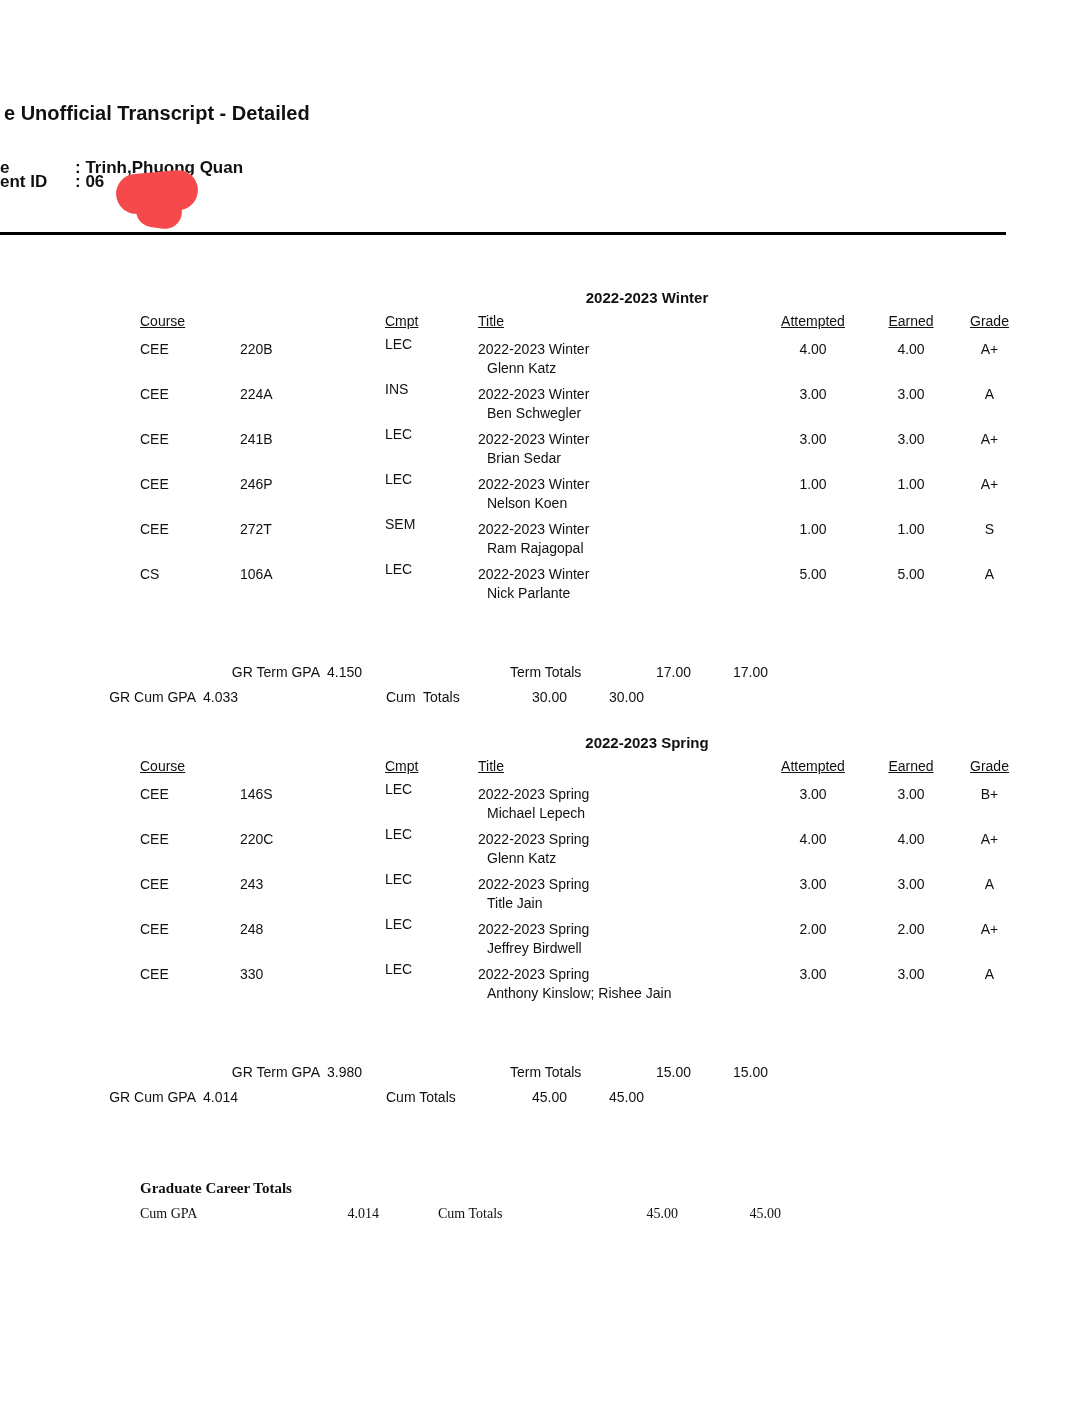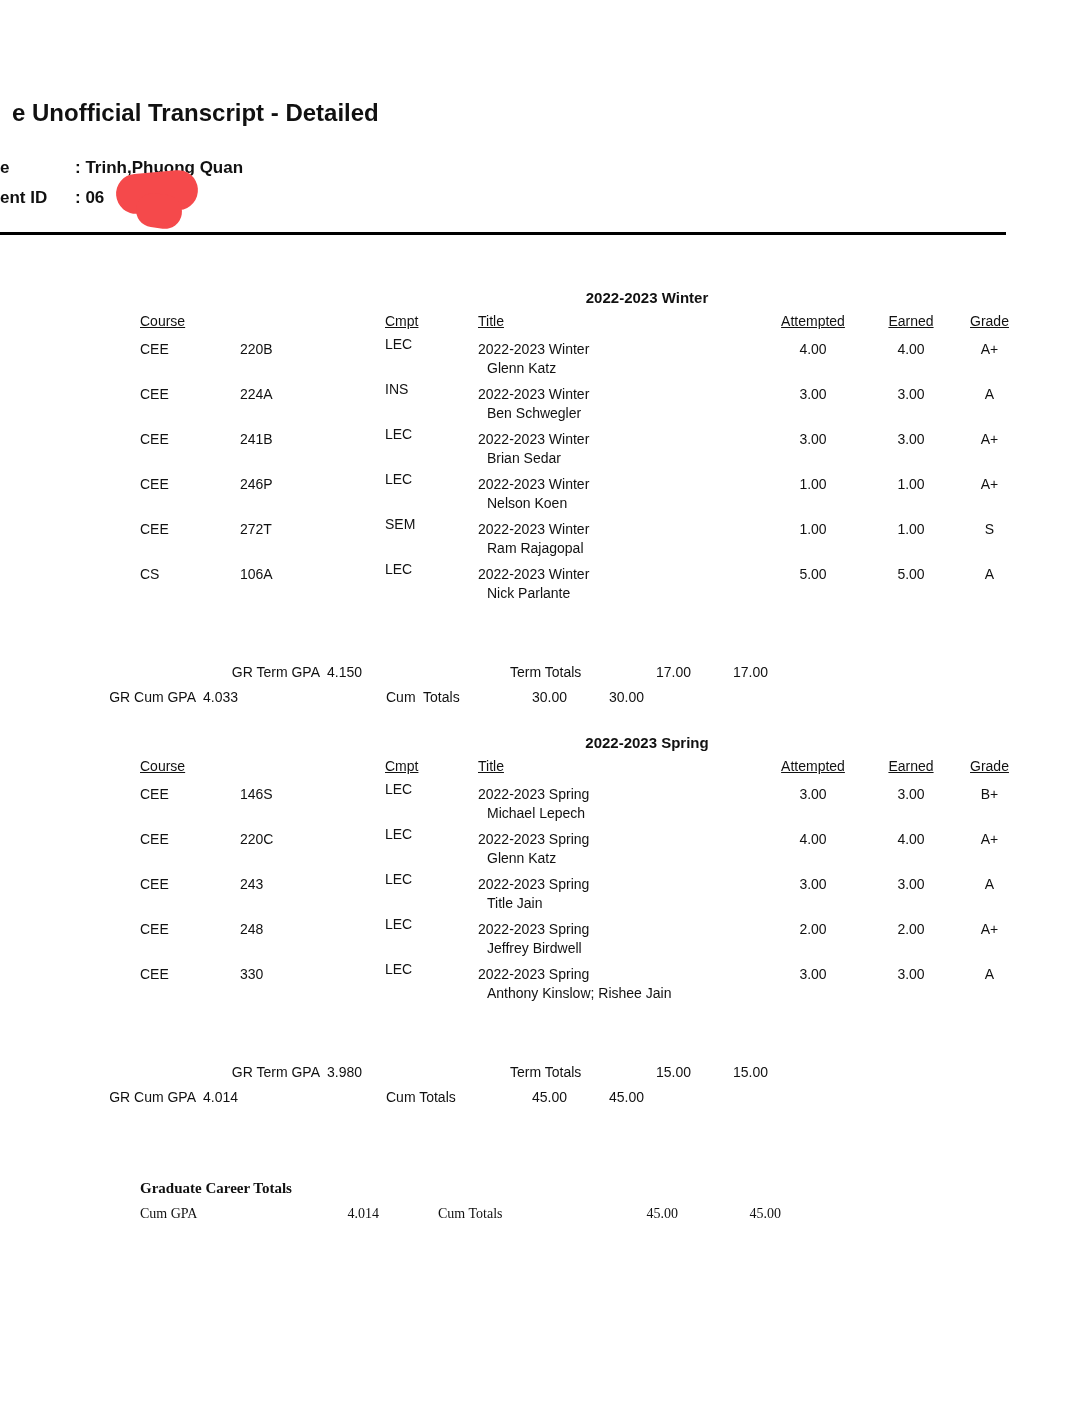--- a/index.html
+++ b/index.html
@@ -12,27 +12,27 @@
     color: #111111;
     font-family: "Liberation Sans", sans-serif;
     font-size: 14px;
     line-height: 19px;
     overflow: hidden;
   }
 
   
   .header-block { position: relative; height: 288px; }
   .doc-title {
-    position: absolute; left: 12px; top: 100px;
-    font-size: 24px; font-weight: bold; line-height: 26px; white-space: nowrap;
+    position: absolute; left: 4px; top: 100px;
+    font-size: 20px; font-weight: bold; line-height: 26px; white-space: nowrap;
   }
   .meta-row { position: absolute; left: 0; width: 500px; height: 20px;
     font-size: 17px; font-weight: bold; line-height: 20px; }
   .meta-row.name { top: 158px; }
-  .meta-row.sid  { top: 188px; }
+  .meta-row.sid  { top: 172px; }
   .meta-label { position: absolute; left: 0; top: 0; white-space: pre; }
   .meta-value { position: absolute; left: 75px; top: 0; white-space: pre; }
 
   .redact-main {
     position: absolute; left: 116px; top: 172px;
     width: 82px; height: 40px; border-radius: 20px;
     transform: rotate(-5deg);
   }
   .redact-bump {
     position: absolute; left: 136px; top: 194px;

